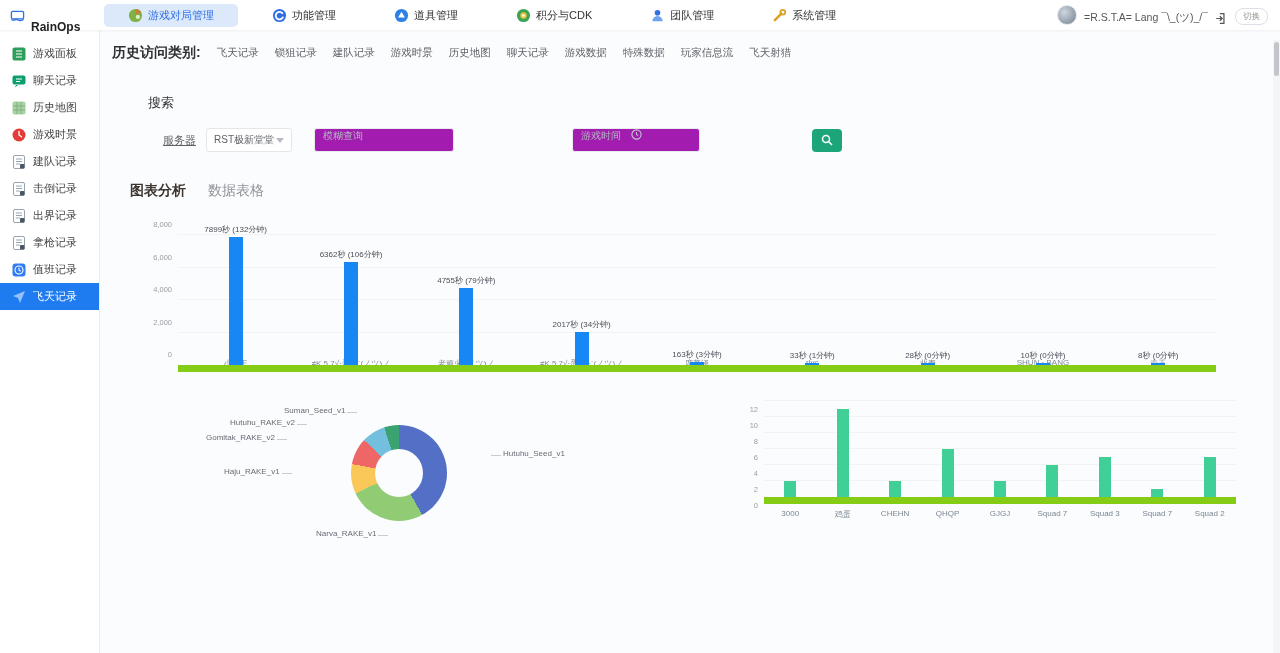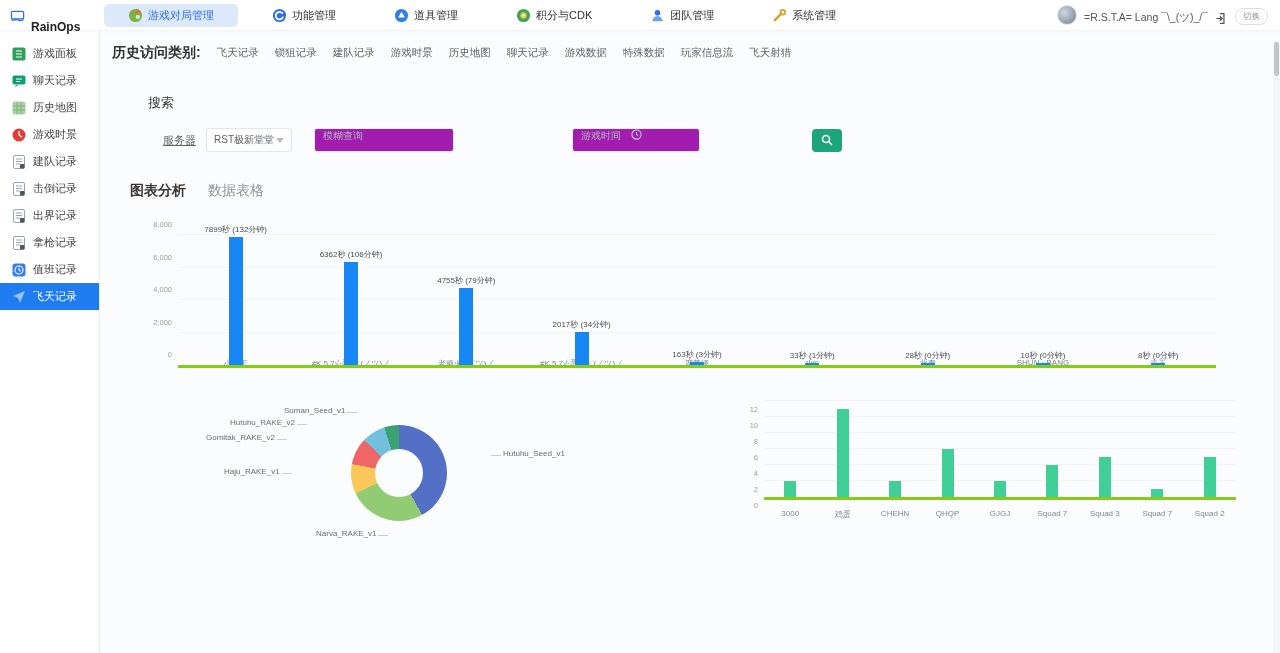--- a/index.html
+++ b/index.html
@@ -54,21 +54,21 @@
 
   .an-tabs { display:flex; gap:22px; margin:30px 0 0 30px; }
   .an-tab { font-size:14px; color:#909399; cursor:pointer; }
   .an-tab.active { color:#3c3530; font-weight:bold; }
 
   
   .chart { position:relative; }
   .chart-row { display:flex; align-items:flex-start; }
   .yaxis { position:relative; width:42px; height:100%; }
   .ytick { position:absolute; right:6px; font-size:7.5px; color:#9aa0a8; transform:translateY(50%); }
-  .plot { position:relative; flex:1; border-bottom:3px solid #84cc16; display:flex; align-items:flex-end;justify-content:space-between; }
+  .plot { position:relative; flex:1; border-bottom:7px solid #84cc16; display:flex; align-items:flex-end;justify-content:space-between; }
   .gline { position:absolute; left:0; right:0; height:1px; background:#f1f3f5; }
   .slot { flex:1; display:flex; flex-direction:column; align-items:center; justify-content:flex-end; height:100%; position:relative; }
   .vlabel { font-size:8px; color:#4a4f57; margin-bottom:2px; white-space:nowrap; }
   .bar { width:14px; border-radius:0; }
   .xnames { display:flex; }
   .xname { flex:1; text-align:center; font-size:8px; color:#7b8794; padding-top:4px;
     white-space:nowrap; overflow:visible; }
 
   #chart1 { margin:24px 64px 0 36px; }
   #chart1 .chartbody { height:130px; }

